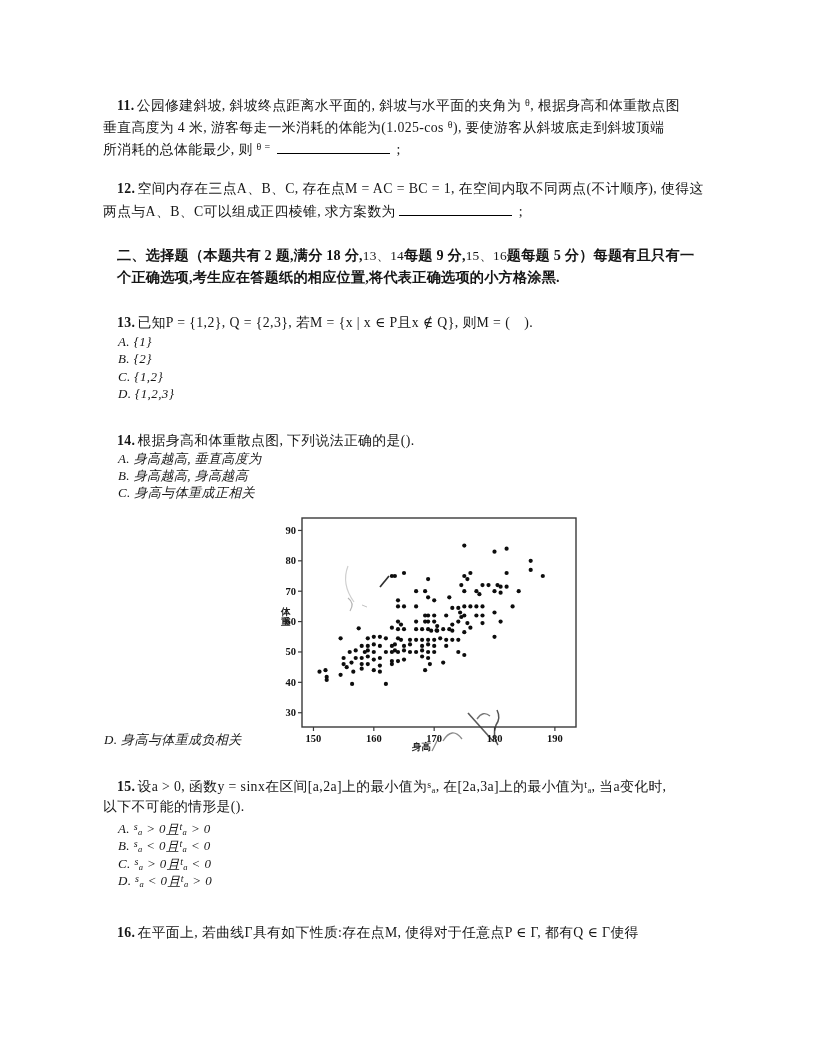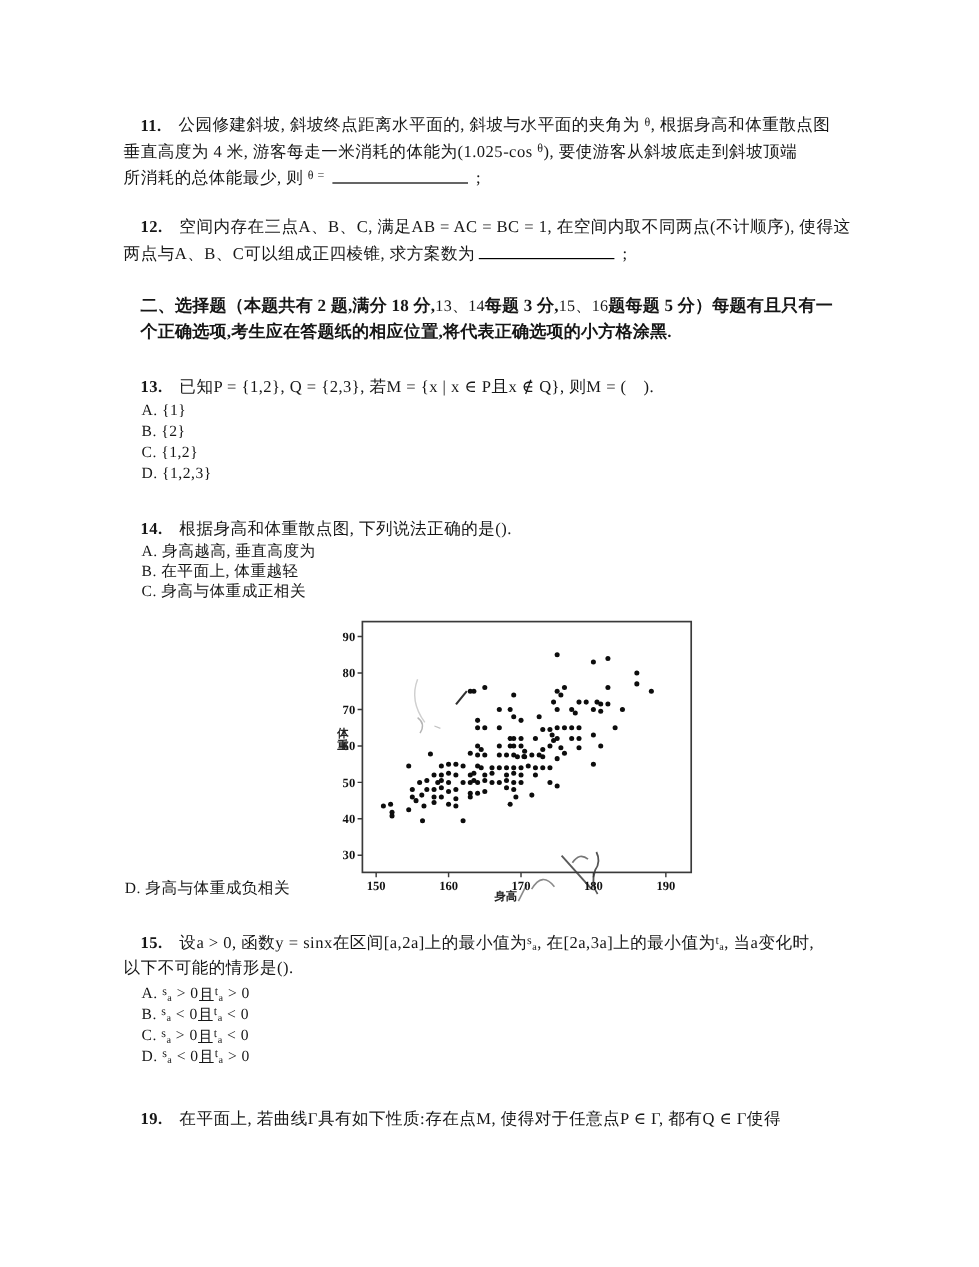--- a/index.html
+++ b/index.html
@@ -2,54 +2,54 @@
 <html><head>
 <meta charset="utf-8">
 <style>
   html,body{margin:0;padding:0;}
   body{
     width:816px;height:1056px;position:relative;background:#ffffff;
     font-family:"Liberation Serif","DejaVu Serif",serif;color:#161616;
     overflow:hidden;
   }
   .line{position:absolute;white-space:nowrap;font-size:13.8px;letter-spacing:.4px;line-height:18px;}
-  .num{font-weight:700;margin-right:14px;font-family:Liberation Serif, serif;}
-  .opt{font-size:13px;}
+  .num{font-weight:700;margin-right:2px;font-family:Liberation Serif, serif;}
+  .opt{font-size:13px;font-style:italic;}
   .head{font-weight:700;font-size:14.2px;letter-spacing:.2px;}
   .head .lt{font-weight:400;font-size:13.4px;text-align:right;}
   .blank{display:inline-block;width:113px;height:13px;border-bottom:1.3px solid #000;margin:0 7px 0 3px;vertical-align:baseline;}
   .sup{font-size:10px;vertical-align:3.5px;}
   .msup{font-size:10px;vertical-align:3px;}
   .msub{font-size:8.5px;vertical-align:-2px;}
   .conj{vertical-align:-1px;}
   svg text.tick{font-family:"Liberation Serif","DejaVu Serif",serif;font-size:10.5px;font-weight:600;fill:#111;}
   svg text.axlab{font-family:"Liberation Serif","DejaVu Serif",serif;font-size:9.5px;font-weight:700;fill:#222;}
 </style>
 </head>
 <body>
 
 <div class="line" style="top:94px;left:117px"><span class="num">11.</span><span>公园修建斜坡, 斜坡终点距离水平面的, 斜坡与水平面的夹角为 </span><span class="sup">θ</span><span>, 根据身高和体重散点图</span></div>
 <div class="line" style="top:116px;left:103px"><span>垂直高度为 4 米, 游客每走一米消耗的体能为(1.025-cos </span><span class="sup">θ</span><span>), 要使游客从斜坡底走到斜坡顶端</span></div>
 <div class="line" style="top:138px;left:103px"><span>所消耗的总体能最少, 则 </span><span class="sup">θ = </span><span class="blank"></span><span>;</span></div>
 
-<div class="line" style="top:180px;left:117px"><span class="num">12.</span><span>空间内存在三点A、B、C, 满足AB = AC = BC = 1, 在空间内取不同两点(不计顺序), 使得这</span></div>
+<div class="line" style="top:180px;left:117px"><span class="num">12.</span><span>空间内存在三点A、B、C, 存在点M = AC = BC = 1, 在空间内取不同两点(不计顺序), 使得这</span></div>
 <div class="line" style="top:202px;left:103px"><span>两点与A、B、C可以组成正四棱锥, 求方案数为</span><span class="blank"></span><span>;</span></div>
 
-<div class="line head" style="top:246px;left:117px"><span>二、选择题（本题共有 2 题,满分 18 分,</span><span class="lt">13、14</span><span>每题 3 分,</span><span class="lt">15、16</span><span>题每题 5 分）每题有且只有一</span></div>
+<div class="line head" style="top:246px;left:117px"><span>二、选择题（本题共有 2 题,满分 18 分,</span><span class="lt">13、14</span><span>每题 9 分,</span><span class="lt">15、16</span><span>题每题 5 分）每题有且只有一</span></div>
 <div class="line head" style="top:268px;left:117px">个正确选项,考生应在答题纸的相应位置,将代表正确选项的小方格涂黑.</div>
 
 <div class="line" style="top:314px;left:117px"><span class="num">13.</span><span>已知P = {1,2}, Q = {2,3}, 若M = {x | x ∈ P且x ∉ Q}, 则M = (　).</span></div>
 <div class="line opt" style="top:333px;left:118px">A. {1}</div>
 <div class="line opt" style="top:350px;left:118px">B. {2}</div>
 <div class="line opt" style="top:368px;left:118px">C. {1,2}</div>
 <div class="line opt" style="top:385px;left:118px">D. {1,2,3}</div>
 
 <div class="line" style="top:432px;left:117px"><span class="num">14.</span><span>根据身高和体重散点图, 下列说法正确的是().</span></div>
 <div class="line opt" style="top:450px;left:118px">A. 身高越高, 垂直高度为</div>
-<div class="line opt" style="top:467px;left:118px">B. 在平面上, 体重越轻</div>
+<div class="line opt" style="top:467px;left:118px">B. 身高越高, 身高越高</div>
 <div class="line opt" style="top:484px;left:118px">C. 身高与体重成正相关</div>
 
 <svg id="scatter" width="330" height="252" style="position:absolute;left:275px;top:510px" viewBox="0 0 330 252">
   <path d="M73,56 Q66,74 79,92" fill="none" stroke="#cfcfcf" stroke-width="1.2"></path>
   <path d="M73,88 Q80,93 75,101" fill="none" stroke="#b5b5b5" stroke-width="1.2"></path>
   <path d="M87,95 L92,97" fill="none" stroke="#c2c2c2" stroke-width="1"></path>
   <path d="M105,77 L114,66" fill="none" stroke="#2f2f2f" stroke-width="1.7"></path>
   <path d="M193,203 L218,231" fill="none" stroke="#5a5a5a" stroke-width="1.6"></path>
   <path d="M202,209 Q208,200 215,206" fill="none" stroke="#777" stroke-width="1.4"></path>
   <path d="M222,200 Q226,208 221,215 Q217,227 223,235" fill="none" stroke="#555" stroke-width="1.5"></path>
@@ -244,13 +244,13 @@
 
 <div class="line opt" style="top:731px;left:104px">D. 身高与体重成负相关</div>
 
 <div class="line" style="top:776px;left:117px"><span class="num">15.</span><span>设a &gt; 0, 函数y = sinx在区间[a,2a]上的最小值为</span><span class="msup">s</span><span class="msub">a</span><span>, 在[2a,3a]上的最小值为</span><span class="msup">t</span><span class="msub">a</span><span>, 当a变化时,</span></div>
 <div class="line" style="top:798px;left:103px">以下不可能的情形是().</div>
 <div class="line opt" style="top:818px;left:118px"><span class="optlab">A.</span><span> </span><span class="msup">s</span><span class="msub">a</span><span> &gt; 0</span><span class="conj">且</span><span class="msup">t</span><span class="msub">a</span><span> &gt; 0</span></div>
 <div class="line opt" style="top:835px;left:118px"><span class="optlab">B.</span><span> </span><span class="msup">s</span><span class="msub">a</span><span> &lt; 0</span><span class="conj">且</span><span class="msup">t</span><span class="msub">a</span><span> &lt; 0</span></div>
 <div class="line opt" style="top:853px;left:118px"><span class="optlab">C.</span><span> </span><span class="msup">s</span><span class="msub">a</span><span> &gt; 0</span><span class="conj">且</span><span class="msup">t</span><span class="msub">a</span><span> &lt; 0</span></div>
 <div class="line opt" style="top:870px;left:118px"><span class="optlab">D.</span><span> </span><span class="msup">s</span><span class="msub">a</span><span> &lt; 0</span><span class="conj">且</span><span class="msup">t</span><span class="msub">a</span><span> &gt; 0</span></div>
 
-<div class="line" style="top:924px;left:117px"><span class="num">19.</span><span>在平面上, 若曲线Γ具有如下性质:存在点M, 使得对于任意点P ∈ Γ, 都有Q ∈ Γ使得</span></div>
+<div class="line" style="top:924px;left:117px"><span class="num">16.</span><span>在平面上, 若曲线Γ具有如下性质:存在点M, 使得对于任意点P ∈ Γ, 都有Q ∈ Γ使得</span></div>
 
 </body></html>

